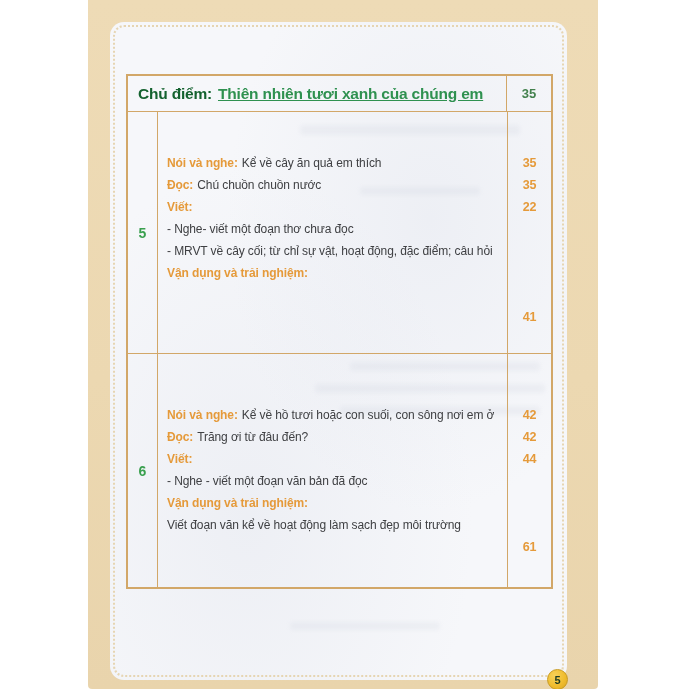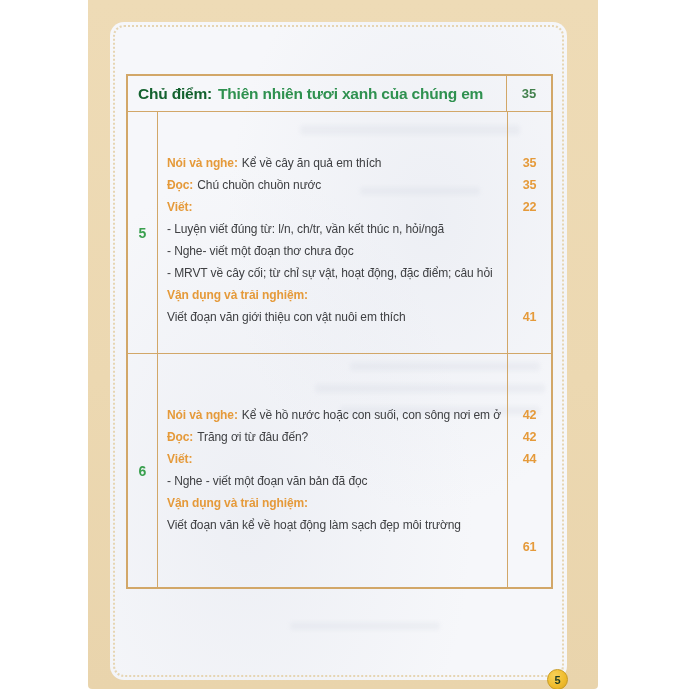--- a/index.html
+++ b/index.html
@@ -61,21 +61,21 @@
   .header-row { display: flex; height: 35px; flex: 0 0 35px; }
   .header-main {
     width: 379px; flex: 0 0 379px;
     border-right: 1px solid #d2a768;
     display: flex; align-items: center;
     padding-left: 10px;
     font-weight: bold; font-size: 15.5px; letter-spacing: -0.2px;
     white-space: nowrap; overflow: hidden;
   }
   .header-prefix { color: #14622f; margin-right: 6px; }
-  .header-title  { color: #2f9150; }
+  .header-title  { color: #2f9150; text-decoration: underline; }
   .header-page {
     flex: 1; display: flex; align-items: center; justify-content: center;
     font-weight: bold; font-size: 13px; color: #43814d;
   }
   .week-row { display: flex; border-top: 1px solid #d2a768; }
   .row-5 { flex: 0 0 242px; }
   .row-6 { flex: 1; }
   .label-col {
     width: 30px; flex: 0 0 30px;
     border-right: 1px solid #d2a768;
@@ -140,45 +140,43 @@
     </div>
 
     <div class="week-row row-5">
       <div class="label-col">
         <span class="week-num">5</span>
       </div>
       <div class="content-col">
         <div class="line"><span class="lbl">Nói và nghe:</span><span class="txt">Kể về cây ăn quả em thích</span></div>
         <div class="line"><span class="lbl">Đọc:</span><span class="txt">Chú chuồn chuồn nước</span></div>
         <div class="line"><span class="lbl">Viết:</span><span class="txt"></span></div>
-        <div class="line"><span class="lbl"></span><span class="txt">- Luyện viết đúng từ: l/n, ch/tr, vần kết thúc n, hỏi/ngã</span></div>
         <div class="line"><span class="lbl"></span><span class="txt">- Nghe- viết một đoạn thơ chưa đọc</span></div>
         <div class="line"><span class="lbl"></span><span class="txt">- MRVT về cây cối; từ chỉ sự vật, hoạt động, đặc điểm; câu hỏi</span></div>
         <div class="line"><span class="lbl">Vận dụng và trải nghiệm:</span><span class="txt"></span></div>
-        <div class="line"><span class="lbl"></span><span class="txt">Viết đoạn văn giới thiệu con vật nuôi em thích</span></div>
       </div>
       <div class="page-col">
         <div class="line">35</div>
         <div class="line">35</div>
         <div class="line">22</div>
         <div class="line"></div>
         <div class="line"></div>
         <div class="line"></div>
         <div class="line"></div>
         <div class="line">41</div>
         <div class="line"></div>
       </div>
     </div>
 
     <div class="week-row row-6">
       <div class="label-col">
         <span class="week-num">6</span>
       </div>
       <div class="content-col">
-        <div class="line"><span class="lbl">Nói và nghe:</span><span class="txt">Kể về hồ nước hoặc con suối, con sông nơi em ở</span></div>
+        <div class="line"><span class="lbl">Nói và nghe:</span><span class="txt">Kể về hồ tươi hoặc con suối, con sông nơi em ở</span></div>
         <div class="line"><span class="lbl">Đọc:</span><span class="txt">Trăng ơi từ đâu đến?</span></div>
         <div class="line"><span class="lbl">Viết:</span><span class="txt"></span></div>
         <div class="line"><span class="lbl"></span><span class="txt">- Nghe - viết một đoạn văn bản đã đọc</span></div>
         <div class="line"><span class="lbl">Vận dụng và trải nghiệm:</span><span class="txt"></span></div>
         <div class="line"><span class="lbl"></span><span class="txt">Viết đoạn văn kể về hoạt động làm sạch đẹp môi trường</span></div>
       </div>
       <div class="page-col">
         <div class="line">42</div>
         <div class="line">42</div>
         <div class="line">44</div>

